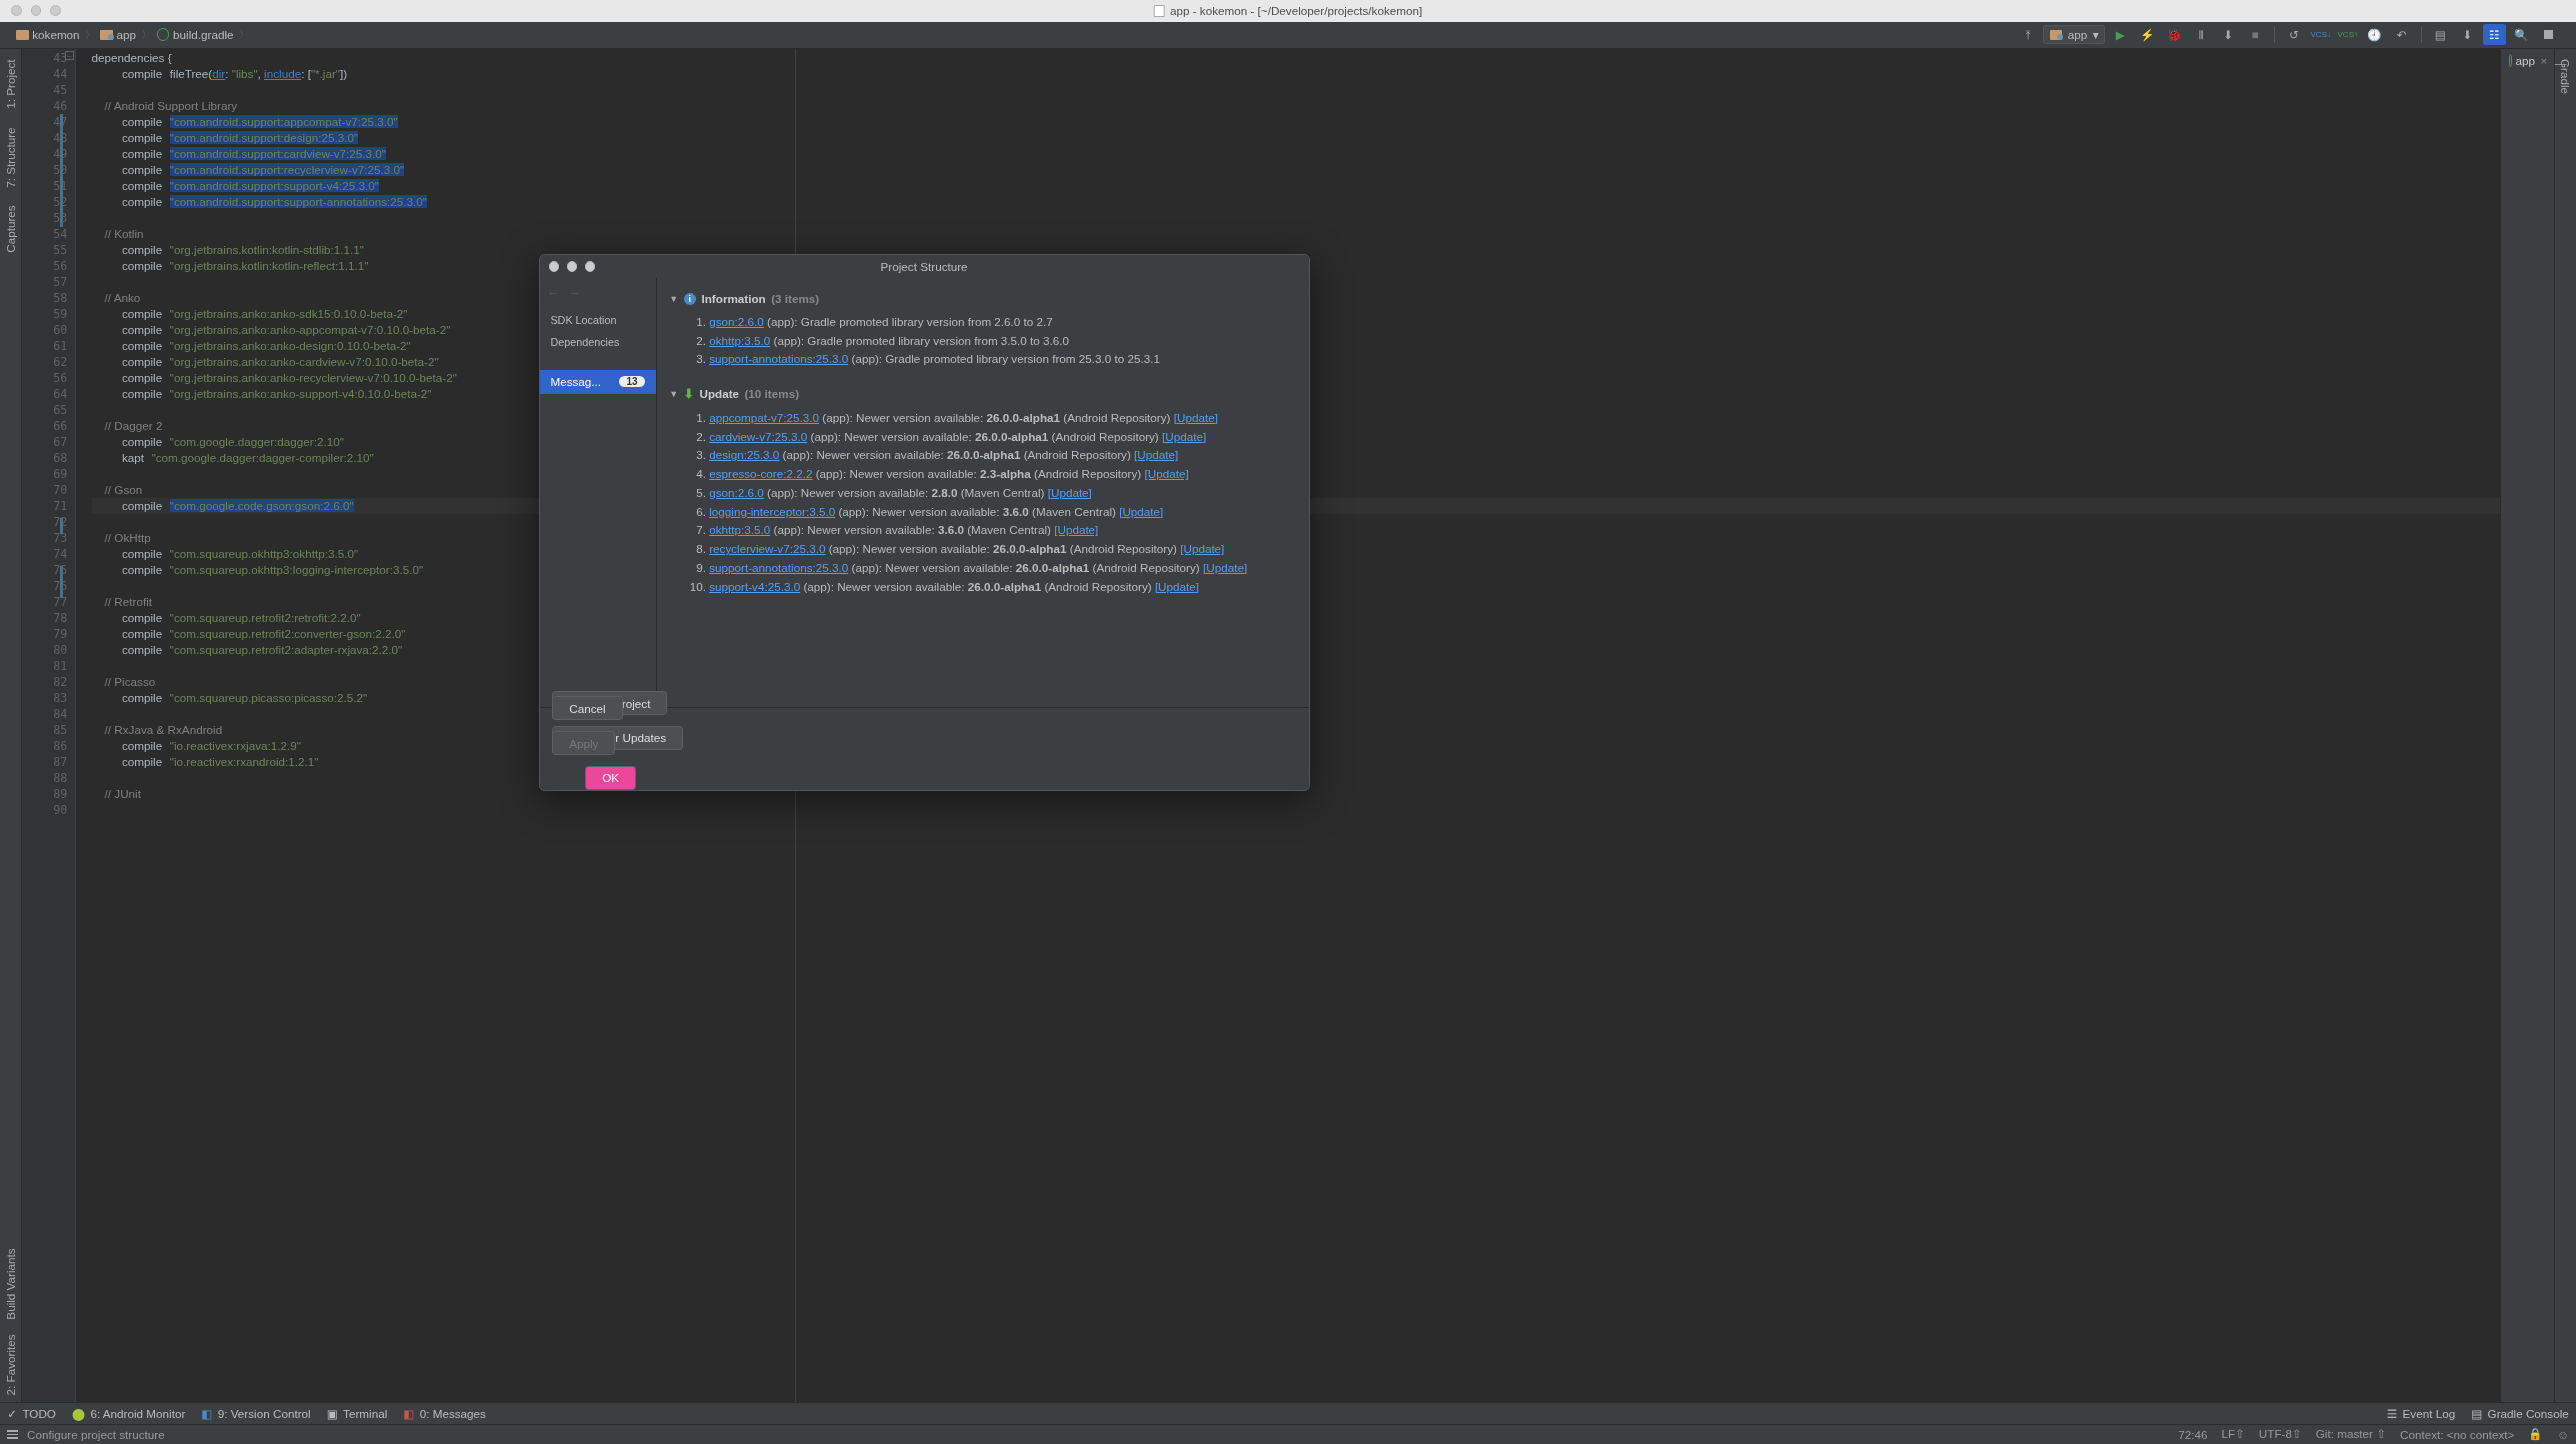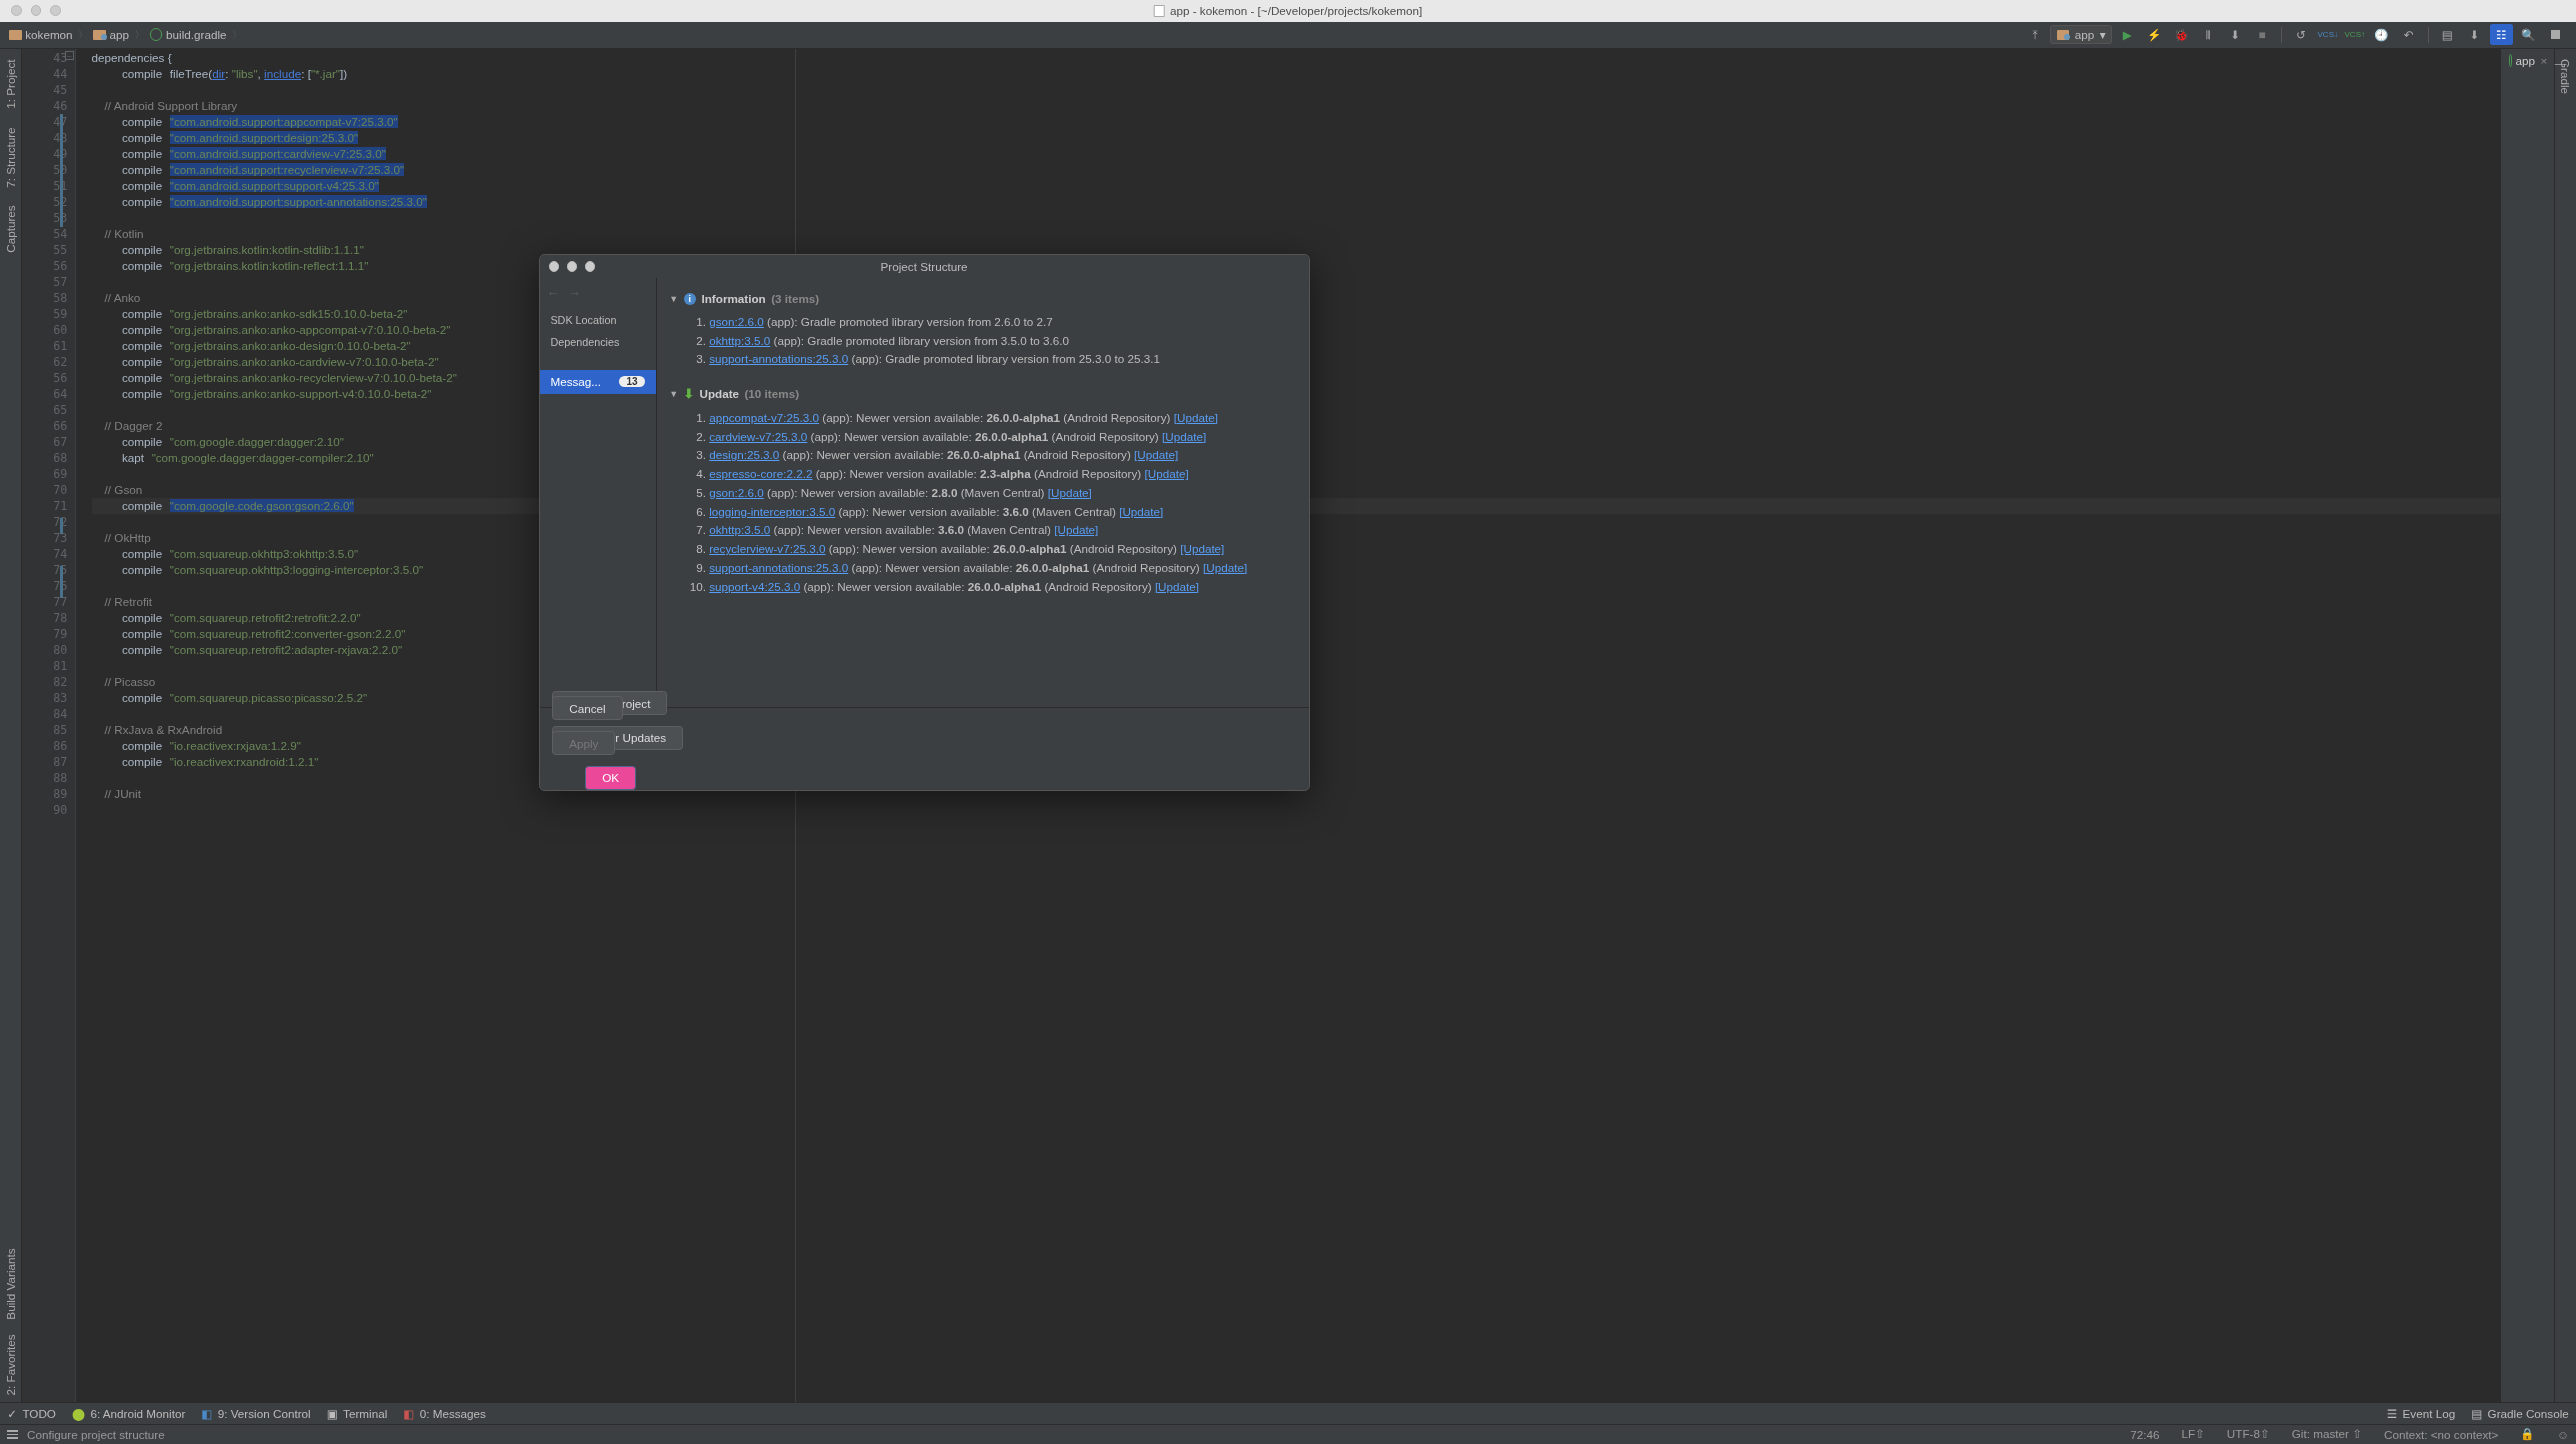--- a/index.html
+++ b/index.html
@@ -6,21 +6,21 @@
 html,body { width:2576px; height:1444px; background:#3c3f41; color:#bbb; overflow:hidden; }
 
 
 .titlebar { height:21.6px; background:#e8e8e8; display:flex; align-items:center; position:relative; color:#4d4d4d;}
 .traffic { display:flex; gap:9px; padding-left:10.8px;}
 .dot { width:10.8px; height:10.8px; border-radius:50%; background:#ccc; border:0.9px solid #b7b7b7;}
 .titletext { position:absolute; left:50%; transform:translateX(-50%); font-size:11.7px; color:#4d4d4d; display:flex; align-items:center; gap:5.4px;}
 .file-icon { width:10.8px; height:12.6px; border:0.9px solid #aaa; border-radius:0.9px; background:#fff; display:inline-block;}
 
 
-.navbar { height:27px; background:#3c3f41; border-bottom:0.9px solid #2b2b2b; display:flex; align-items:center; padding:0 9px; justify-content:space-between;}
+.navbar { height:27px; background:#3c3f41; border-bottom:0.9px solid #2b2b2b; display:flex; align-items:center; padding:0 16px; justify-content:space-between;}
 .breadcrumb { display:flex; align-items:center; gap:3.6px; font-size:10.8px; color:#bbb;}
 .bc-sep { color:#666; font-size:10px; padding:0 1.8px;}
 .folder-ico { width:12.6px; height:10px; background:#c7986b; border-radius:0.9px; display:inline-block; position:relative;}
 .folder-ico.mod::after{content:"";position:absolute;right:-0.9px;bottom:-0.9px;width:6.3px;height:6.3px;background:#6897bb;border-radius:50%;}
 .gradle-ico { width:12.6px; height:12.6px; border-radius:50%; border:1.8px solid #499c54; display:inline-block;}
 .toolbar-right { display:flex; align-items:center; gap:3.6px;}
 .tb-btn { width:23.4px; height:21.6px; display:flex; align-items:center; justify-content:center; color:#aaa; cursor:pointer;}
 .tb-run-cfg { display:flex; align-items:center; gap:5.4px; padding:1.8px 5.4px; border:0.9px solid #555; border-radius:2.7px; background:#45494a; font-size:10.8px;}
 .tb-sep { width:0.9px; height:16px; background:#555; margin:0 3.6px;}
 
@@ -74,21 +74,21 @@
 .dlg-foot .spacer{flex:1;}
 .btn { padding:4.5px 16px; border-radius:3.6px; border:0.9px solid #5e6060; background:#4c5052; color:#ddd; cursor:pointer; font-size:11.7px;}
 .btn.primary { background:#ec4899; border-color:#4a688a; color:#fff;margin-left:33px;}
 .btn:disabled{color:#777;}
 
 
 .bottombar { height:21.6px; background:#3c3f41; border-top:0.9px solid #2b2b2b; display:flex; align-items:center; padding:0 7.2px; gap:16px; font-size:10.8px;}
 .bb-item { display:flex; align-items:center; gap:5.4px; color:#bbb; cursor:pointer;}
 .bb-right { margin-left:auto; display:flex; gap:16px;}
 .statusbar { height:20px; background:#3c3f41; border-top:0.9px solid #2b2b2b; display:flex; align-items:center; padding:0 7.2px; font-size:10px; color:#999;}
-.sb-right { margin-left:auto; display:flex; gap:22px; align-items:flex-end;}
+.sb-right { margin-left:auto; display:flex; gap:14px; align-items:flex-end;}
 .lock{color:#888;}
 .sq{width:9px;height:9px;background:#aaa;display:inline-block;}
 .hamburger{display:inline-flex;flex-direction:column;gap:1.8px;}
 .hamburger span{width:10.8px;height:1.8px;background:#aaa;display:block;}
 </style>
 </head>
 <body>
 
 <div class="titlebar">
   <div class="traffic">

